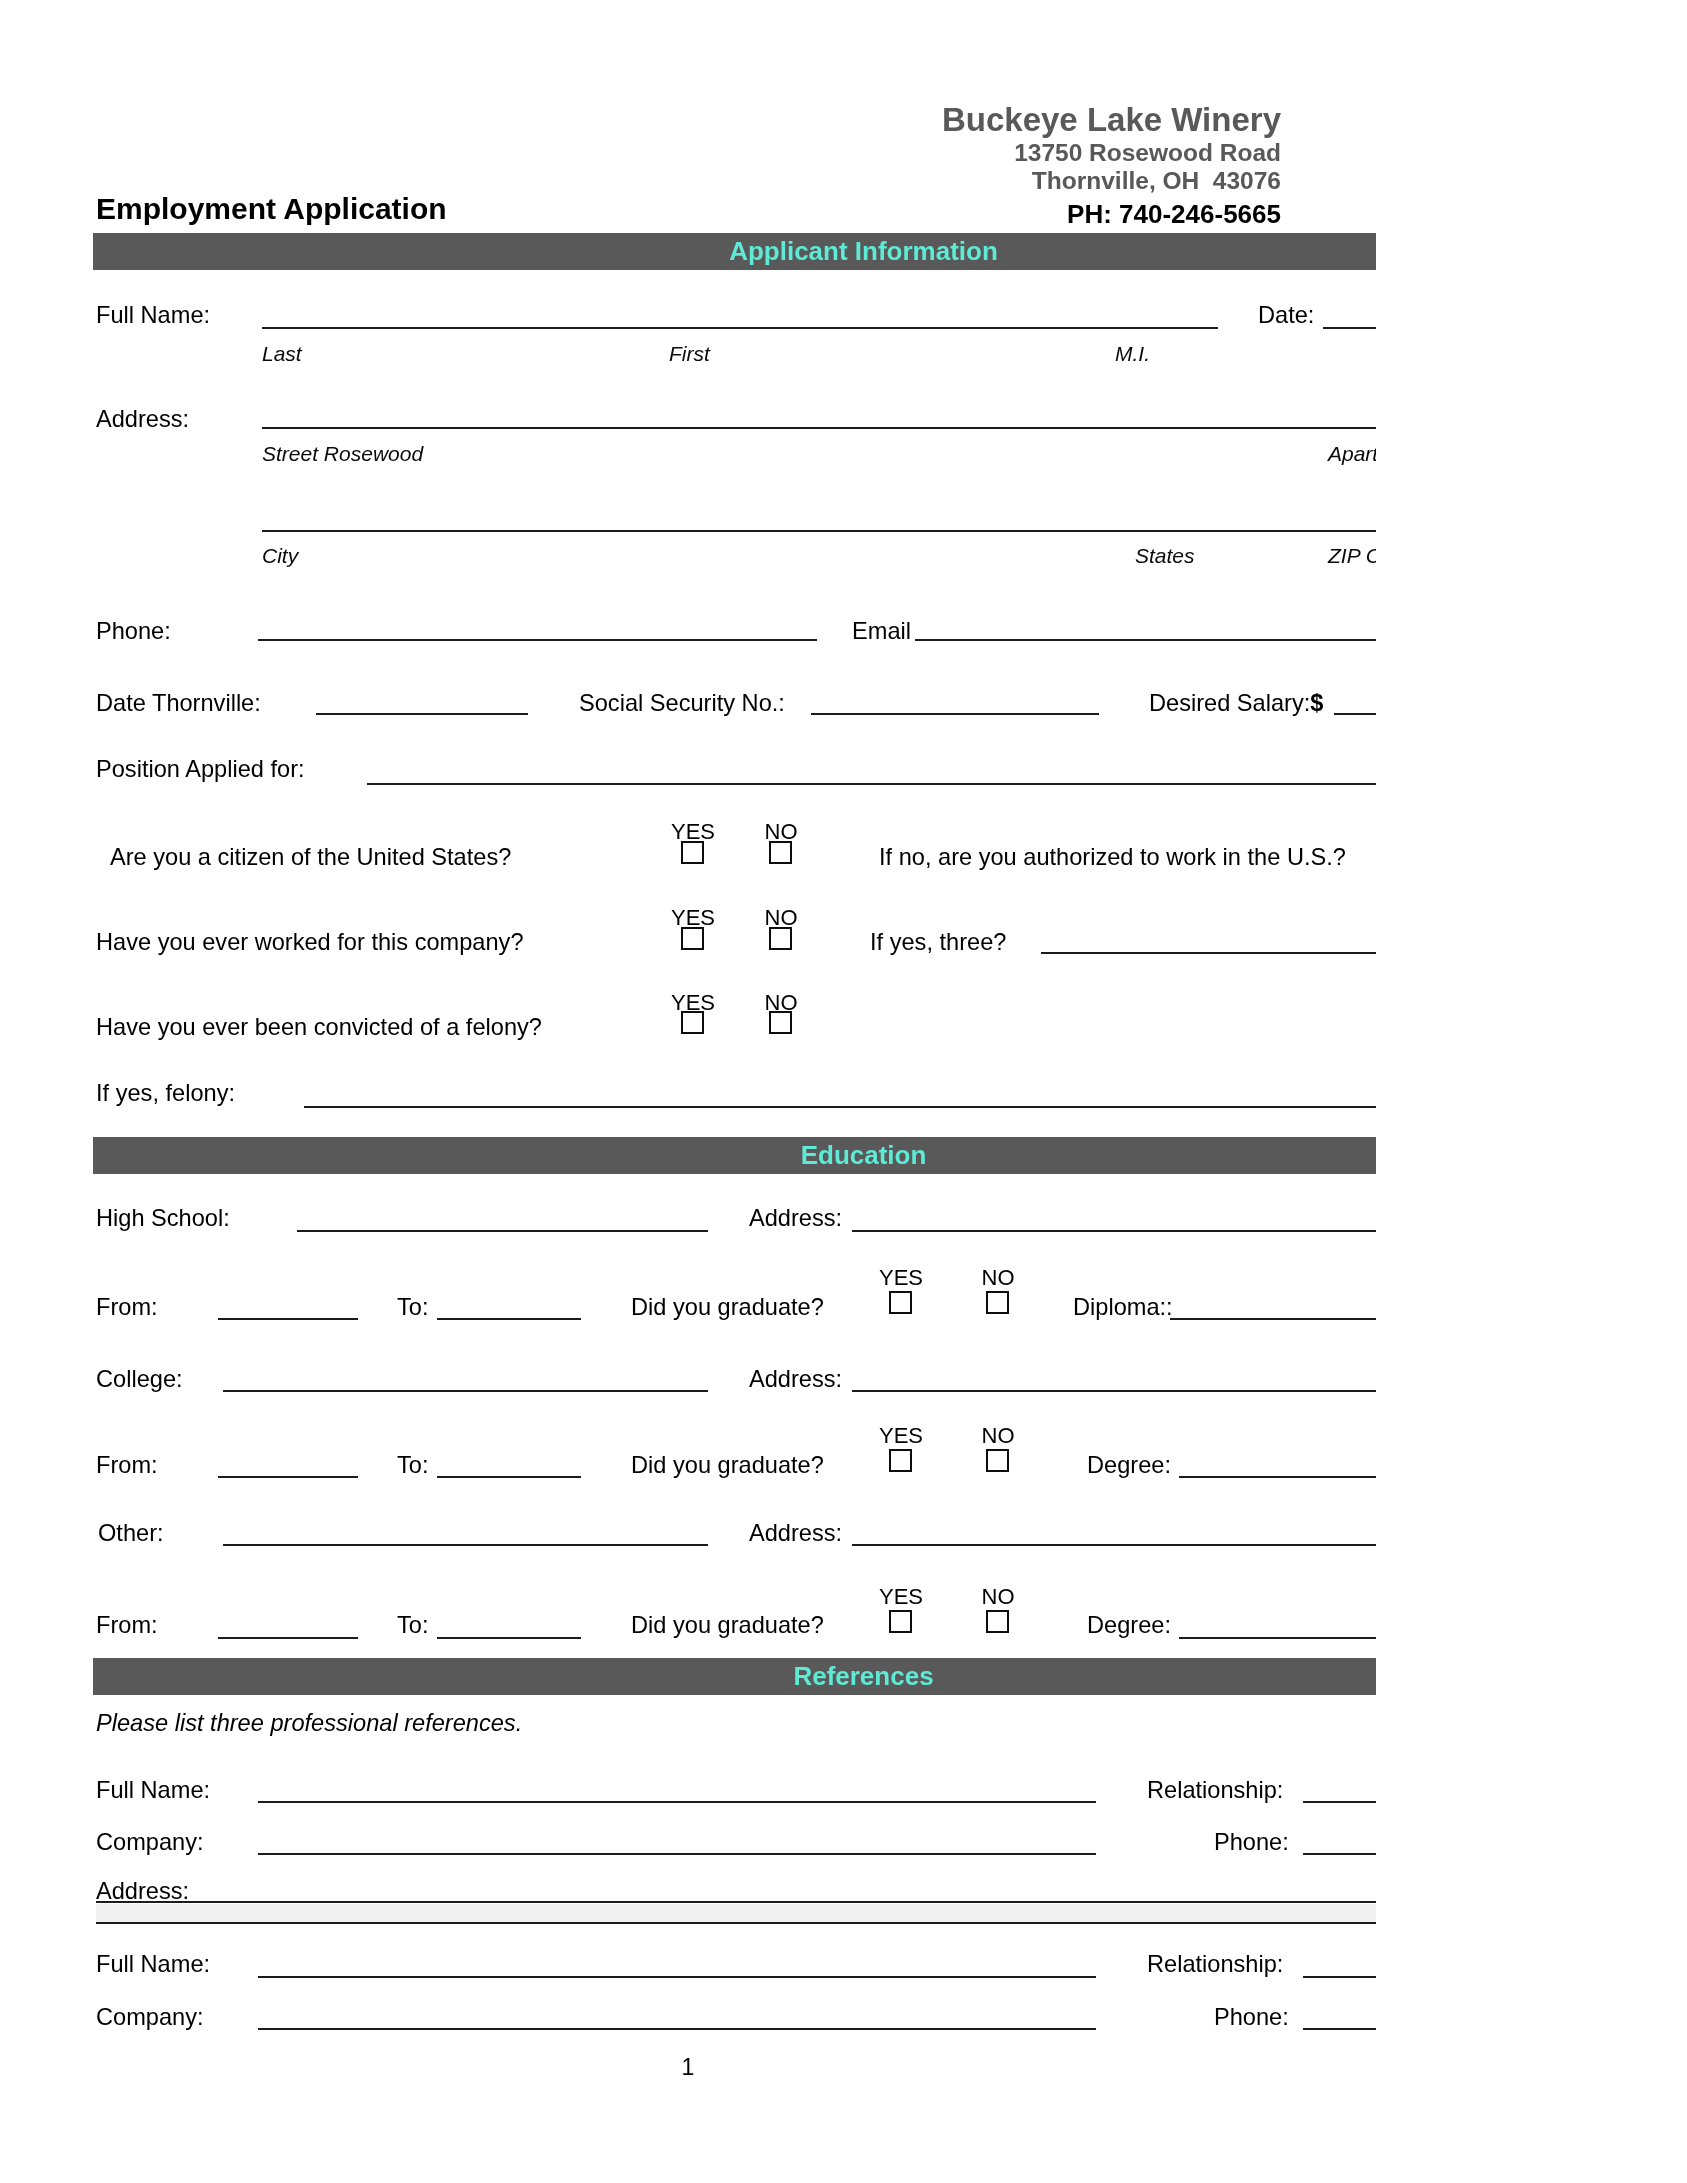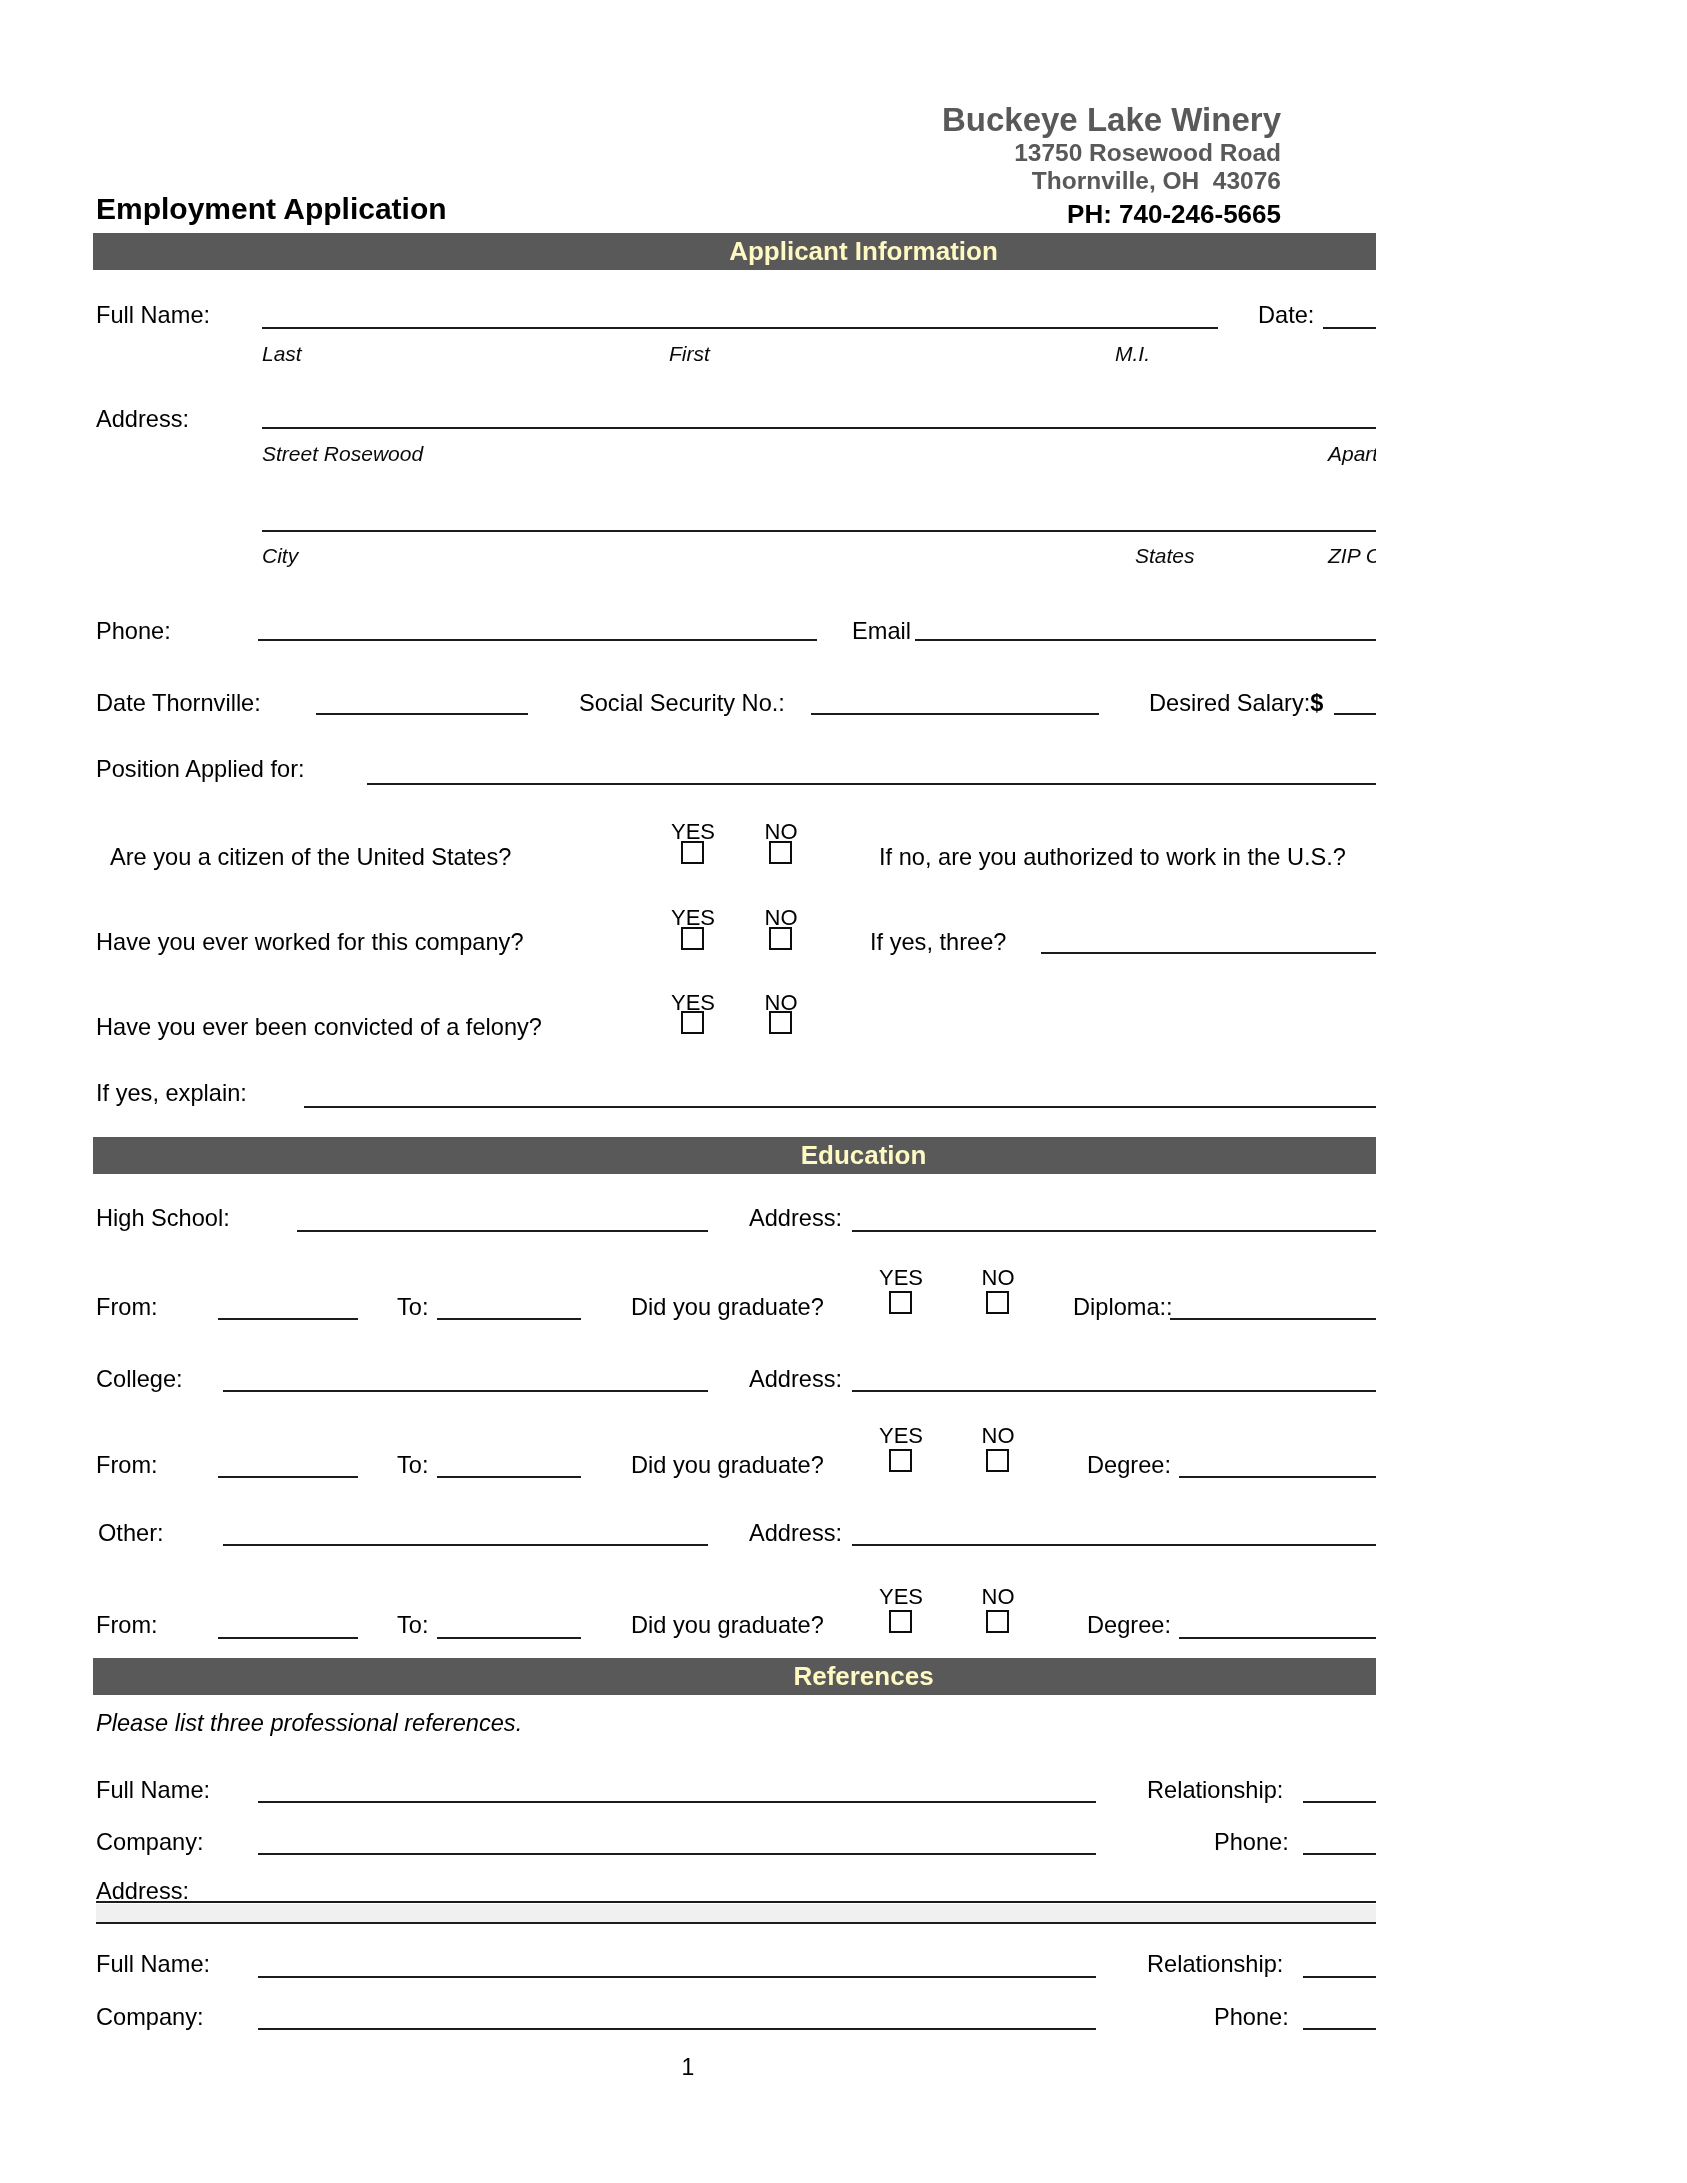--- a/index.html
+++ b/index.html
@@ -5,21 +5,21 @@
   html,body { margin:0; padding:0; background:#ffffff; }
   .page {
     position:relative; width:1376px; height:2184px; background:#ffffff;
     font-family:"Liberation Sans", sans-serif; color:#000; overflow:hidden;
   }
   .t   { position:absolute; font-size:23.6px; line-height:1.15; color:#000; white-space:nowrap; }
   .b   { font-weight:bold; }
   .sub { position:absolute; font-size:21px; font-style:italic; color:#0a0a0a; white-space:nowrap; }
   .ln  { position:absolute; height:0; border-bottom:2.6px solid #1c1c1c; }
   .bar { position:absolute; left:93px; width:1499px; height:37px; background:#595959; }
-  .bar span { display:block; text-align:center; color:#fef9c3; font-weight:bold;
+  .bar span { display:block; text-align:center; color:#5eead4; font-weight:bold;
               font-size:26px; line-height:37px;padding-left:42px; }
   .yn  { position:absolute; width:52px; text-align:center; font-size:22px; white-space:nowrap; }
   .cb  { position:absolute; width:19px; height:19px; border:2.6px solid #0d0d0d; background:#fff; }
   .company { position:absolute; right:95px; top:101px; text-align:right;
              color:#595959; font-weight:bold; }
   .company .cname  { font-size:33px; line-height:38px; }
   .company .caddr  { font-size:24.5px; line-height:28px; }
   .company .cphone { font-size:26px; line-height:31px; color:#000; margin-top:3.5px; }
   .apptitle { position:absolute; left:96px; top:192px; font-size:30px; font-weight:bold; white-space:nowrap; }
   .note { position:absolute; left:96px; top:1710px; font-size:23.6px; font-style:italic; white-space:nowrap; }
@@ -93,21 +93,21 @@
   <div class="cb" style="left:769px;top:927px"></div>
   <span class="t" style="left:870px;top:929px">If yes, three?</span>
   <div class="ln" style="left:1041px;top:952px;width:549px"></div>
 
   <span class="yn" style="left:667px;top:990px">YES</span>
   <span class="yn" style="left:755px;top:990px">NO</span>
   <span class="t" style="left:96px;top:1014px">Have you ever been convicted of a felony?</span>
   <div class="cb" style="left:681px;top:1011px"></div>
   <div class="cb" style="left:769px;top:1011px"></div>
 
-  <span class="t" style="left:96px;top:1080px">If yes, explain:</span>
+  <span class="t" style="left:96px;top:1080px">If yes, felony:</span>
   <div class="ln" style="left:304px;top:1106px;width:1286px"></div>
 
   <div class="bar" style="top:1137px">
     <span>Education</span>
   </div>
 
   <span class="t" style="left:96px;top:1205px">High School:</span>
   <div class="ln" style="left:297px;top:1230px;width:411px"></div>
   <span class="t" style="left:749px;top:1205px">Address:</span>
   <div class="ln" style="left:852px;top:1230px;width:738px"></div>

